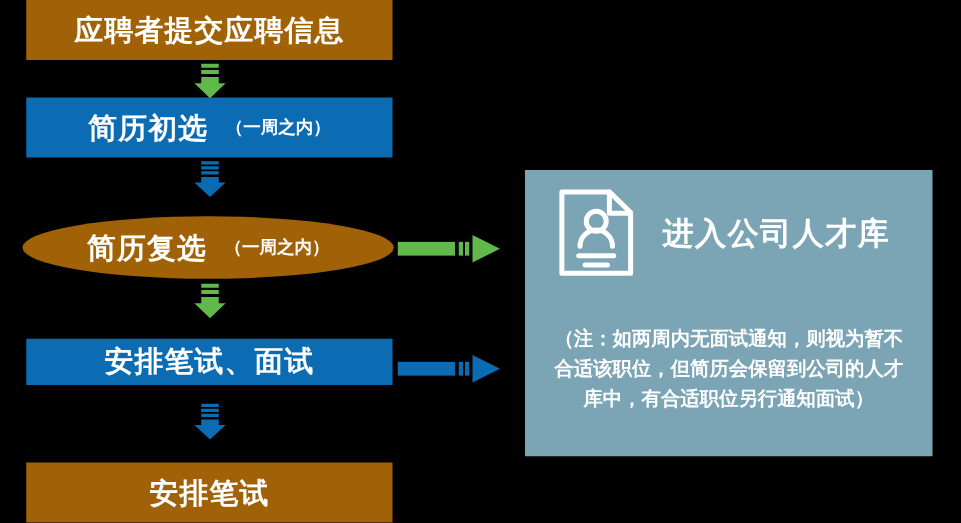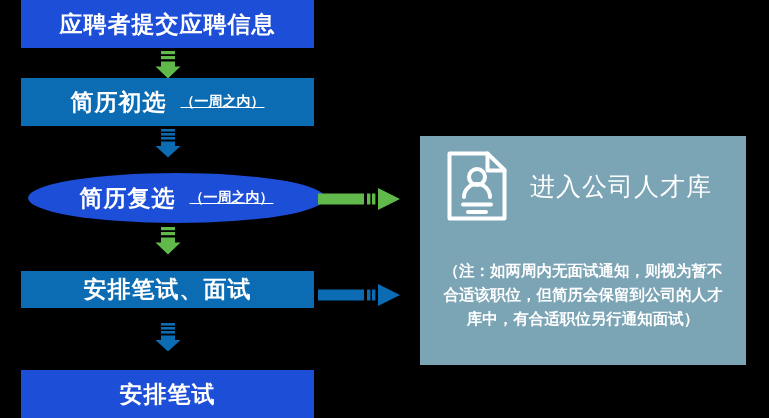--- a/index.html
+++ b/index.html
@@ -35,33 +35,32 @@
   .node .main-label {
     font-size: 23px;
     font-weight: bold;
     letter-spacing: 1px;
   }
   .node .sub-label {
     font-size: 14px;
     font-weight: bold;
     margin-left: 14px;
     letter-spacing: 0px;
-    text-decoration: underline;
-  }
-
-  .box-green { background: #1d4ed8; }
+  }
+
+  .box-green { background: #a16207; }
   .box-blue  { background: #0b6cb3; }
 
   .node-oval {
     border-radius: 50%;
   }
 
   #node-apply   { left: 21px;  top: 0px;   width: 293px; height: 48px; }
   #node-screen1 { left: 21px;  top: 78px;  width: 293px; height: 48px; }
-  #node-screen2 { left: 28px;  top: 173px; width: 297px; height: 50px; }
+  #node-screen2 { left: 18px;  top: 173px; width: 297px; height: 50px; }
   #node-exam    { left: 21px;  top: 271px; width: 293px; height: 37px; }
   #node-offer   { left: 21px;  top: 370px; width: 293px; height: 48px; }
 
   
   .v-arrow {
     position: absolute;
     width: 36px;
     height: 36px;
   }
   #varrow-1 { left: 150px; top: 50px; }
@@ -94,21 +93,21 @@
     align-items: center;
   }
   #talent-icon {
     width: 62px;
     height: 72px;
     flex: 0 0 auto;
   }
   #talent-title {
     color: #ffffff;
     font-size: 25px;
-    font-weight: normal;
+    font-weight: bold;
     letter-spacing: 1px;
     margin-left: 22px;
     white-space: nowrap;
   }
   #talent-note {
     position: absolute;
     left: 22px;
     top: 124px;
     width: 282px;
     color: #ffffff;

